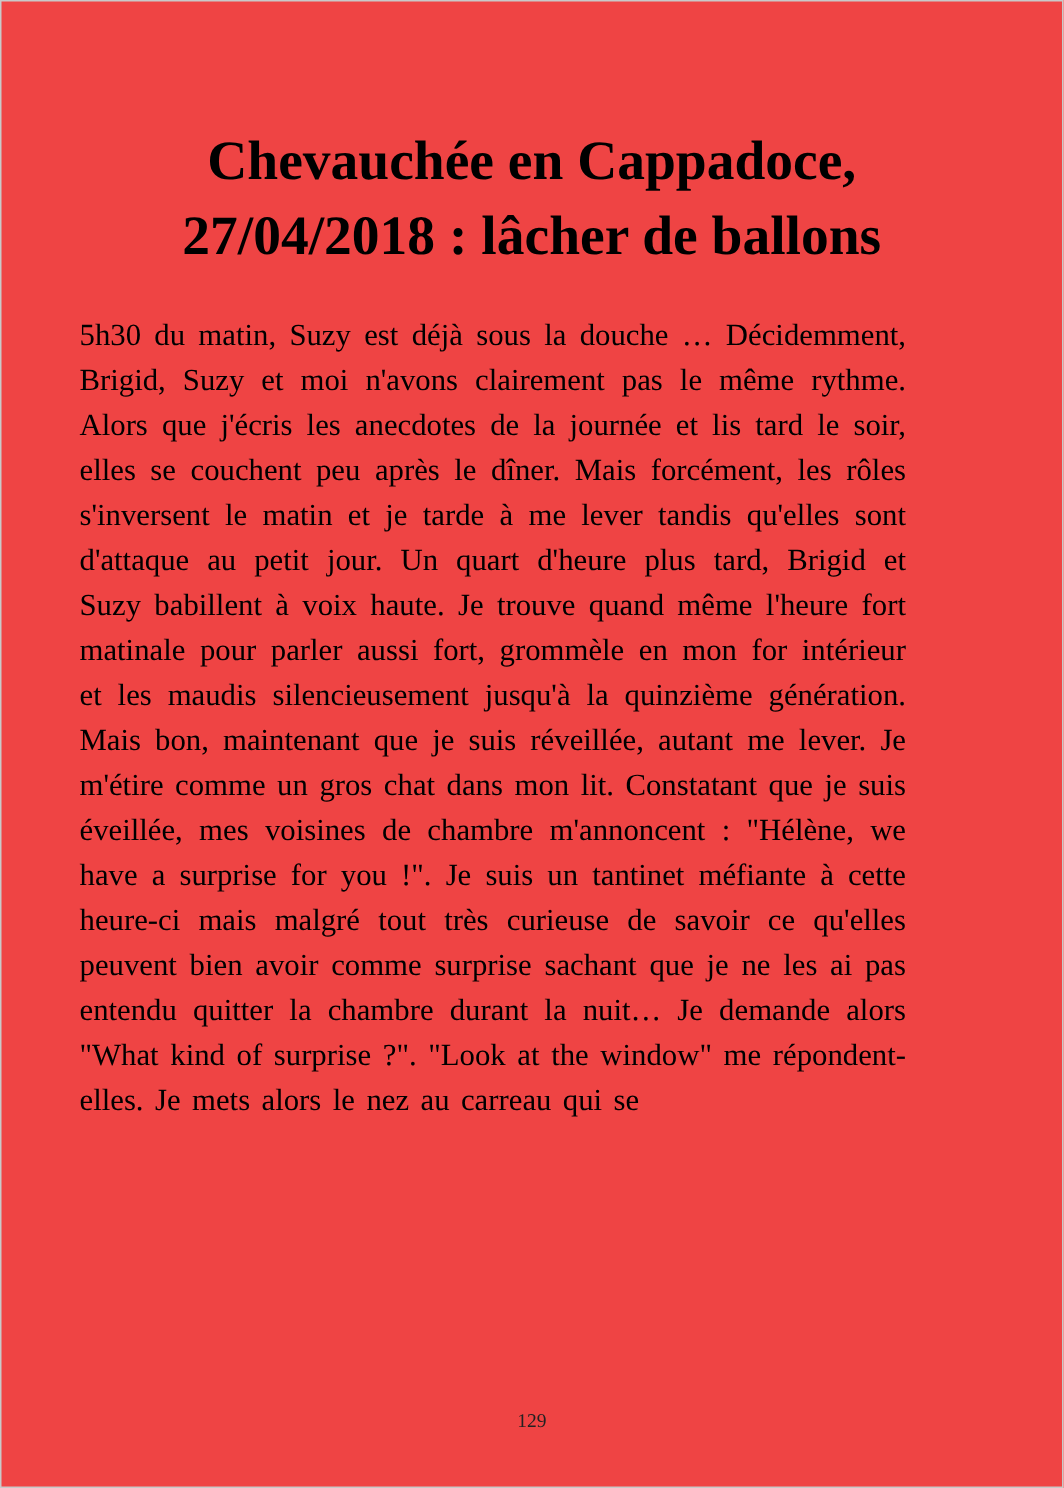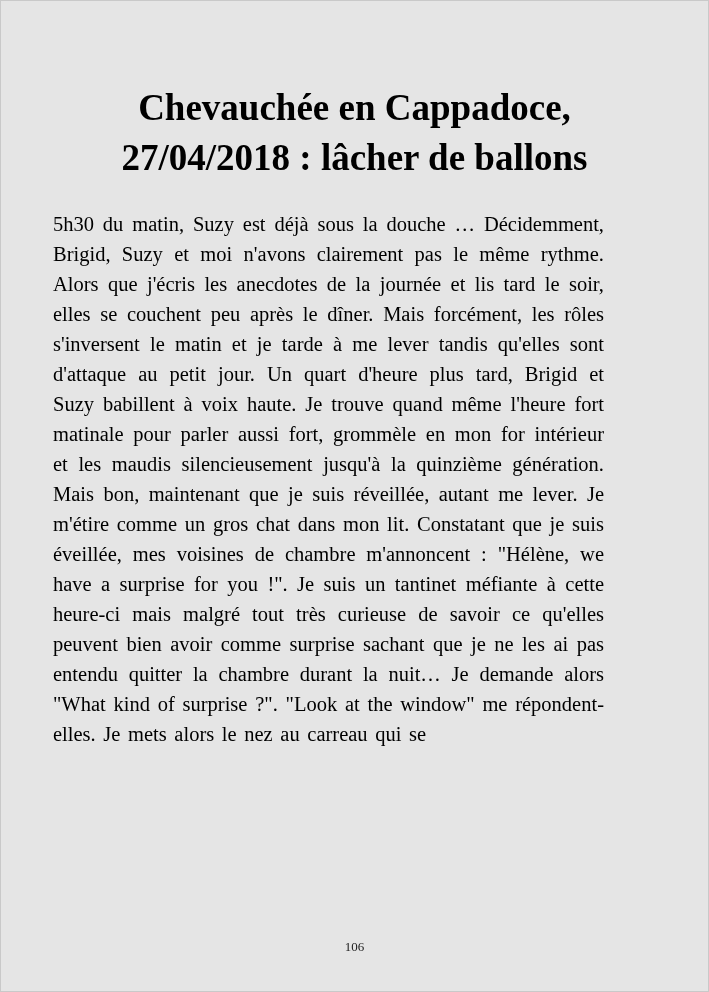--- a/index.html
+++ b/index.html
@@ -7,21 +7,21 @@
   body {
     width: 709px;
     height: 992px;
     background: #ffffff;
     font-family: "Liberation Serif", "DejaVu Serif", serif;
   }
   .page {
     position: relative;
     width: 709px;
     height: 992px;
-    background: #e5e5e5;
+    background: #ef4444;
     border: 1px solid #c9c9c9;
     color: #000000;
     overflow: hidden;
   }
   .title {
     margin: 82px 92px 0 92px;
     text-align: center;
     font-weight: bold;
     font-size: 37px;
     line-height: 50px;
@@ -44,14 +44,14 @@
     font-size: 13px;
     color: #222222;
   }
 </style>
 </head>
 <body>
 
 <div class="page">
   <h1 class="title">Chevauchée en Cappadoce, 27/04/2018 : lâcher de ballons</h1>
   <p class="body-text">5h30 du matin, Suzy est déjà sous la douche … Décidemment, Brigid, Suzy et moi n'avons clairement pas le même rythme. Alors que j'écris les anecdotes de la journée et lis tard le soir, elles se couchent peu après le dîner. Mais forcément, les rôles s'inversent le matin et je tarde à me lever tandis qu'elles sont d'attaque au petit jour. Un quart d'heure plus tard, Brigid et Suzy babillent à voix haute. Je trouve quand même l'heure fort matinale pour parler aussi fort, grommèle en mon for intérieur et les maudis silencieusement jusqu'à la quinzième génération. Mais bon, maintenant que je suis réveillée, autant me lever. Je m'étire comme un gros chat dans mon lit. Constatant que je suis éveillée, mes voisines de chambre m'annoncent : "Hélène, we have a surprise for you !". Je suis un tantinet méfiante à cette heure-ci mais malgré tout très curieuse de savoir ce qu'elles peuvent bien avoir comme surprise sachant que je ne les ai pas entendu quitter la chambre durant la nuit… Je demande alors "What kind of surprise ?". "Look at the window" me répondent-elles. Je mets alors le nez au carreau qui se</p>
-  <div class="page-number">106</div>
+  <div class="page-number">129</div>
 </div>
 
 </body></html>

